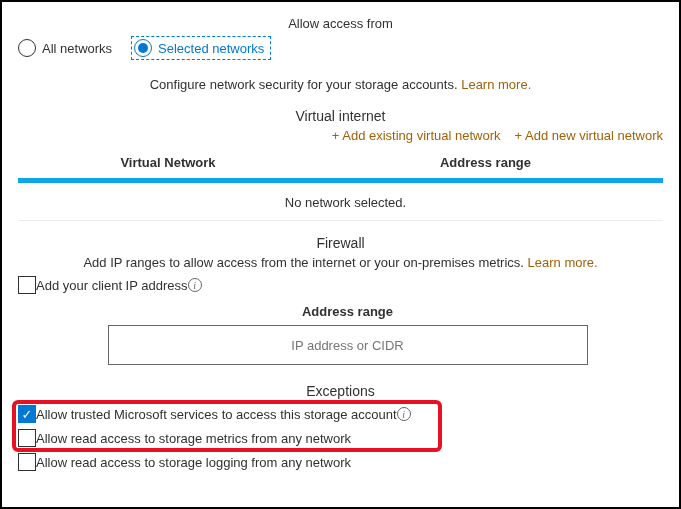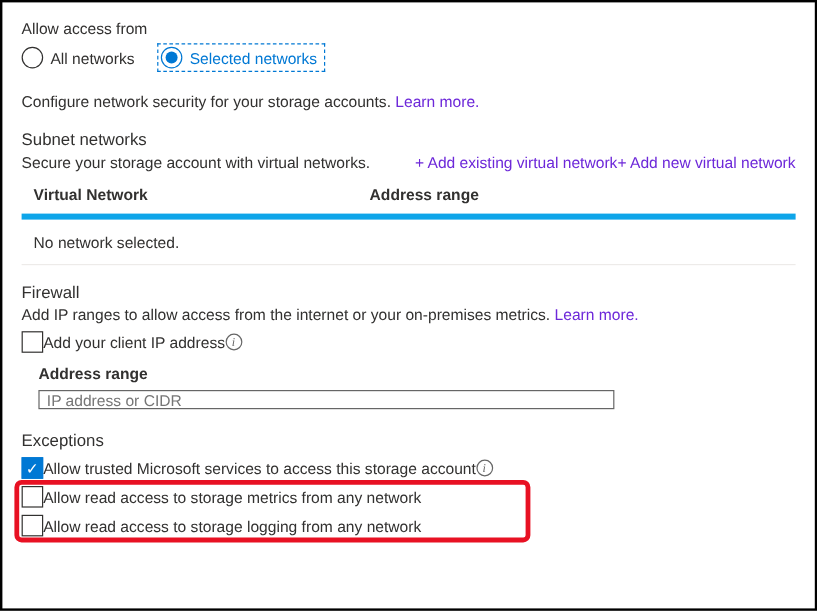--- a/index.html
+++ b/index.html
@@ -1,15 +1,15 @@
 <!DOCTYPE html>
 <html><head>
 <meta charset="utf-8">
 <style>
-  * { box-sizing: border-box; margin: 0; padding: 0; }
+  * { box-sizing: border-box; margin: 0; padding: 0; text-align: center; }
   html, body { width: 681px; height: 509px; }
   body {
     font-family: "Segoe UI", Arial, sans-serif;
     font-size: 13px;
     color: #323130;
     background: #fff;
     border: 2px solid #000;
     padding: 14px 16px 10px 16px;
     position: relative;
   }
@@ -19,25 +19,25 @@
   .radio-item.selected { outline: 1px dashed #0078d4; padding: 2px 6px 2px 2px; }
   .radio-circle {
     width: 18px; height: 18px; border: 1px solid #323130; border-radius: 50%;
     display: flex; align-items: center; justify-content: center; flex-shrink: 0;
     background: #fff;
   }
   .radio-item.selected .radio-circle { border-color: #0078d4; }
   .radio-dot { width: 10px; height: 10px; border-radius: 50%; background: #0078d4; }
   .radio-item.selected .radio-label { color: #0078d4; }
   .desc-line { font-size: 13px; color: #323130; margin-bottom: 16px; }
-  .link { color: #6d28d9; cursor: pointer; }
+  .link { color: #a16207; cursor: pointer; }
   .sub-header { font-size: 14px; color: #323130; margin-bottom: 4px; }
   .vn-row { display: flex; align-items: baseline; gap: 10px; margin-bottom: 4px; }
   .vn-row .desc { flex: 0 0 auto; }
-  .vn-links { display: flex; margin-left: auto; }
+  .vn-links { display: flex; gap: 14px; margin-left: auto; }
   .table-head {
     display: flex; padding: 8px 0 8px 10px;
     font-weight: 700; font-size: 13px;
     border-bottom: 5px solid #0ea5e9;
   }
   .col-vn { flex: 0 0 280px; }
   .col-sub { flex: 0 0 220px; }
   .col-addr { flex: 1; }
   .table-body { padding: 12px 0 10px 10px; color: #323130; border-bottom: 1px solid #edebe9; margin-bottom: 14px; }
   .fw-desc { font-size: 13px; margin-bottom: 6px; }
@@ -49,21 +49,21 @@
   .checkbox.checked { background: #0078d4; border-color: #0078d4; }
   .checkmark { color: #fff; font-size: 13px; line-height: 1; }
   .info-icon {
     width: 14px; height: 14px; border: 1px solid #666; border-radius: 50%;
     display: inline-flex; align-items: center; justify-content: center;
     font-size: 10px; color: #666; font-style: italic; font-family: Georgia, serif;
     cursor: pointer; flex-shrink: 0;
   }
   .input-label { padding-left: 14px; font-weight: 600; font-size: 13px; margin: 10px 0 6px 0; }
   .text-input {
-    margin-left: 14px; width: 480px; height: 16px;
+    margin-left: 14px; width: 480px; height: 40px;
     border: 1px solid #666; padding: 2px 6px; font-size: 13px;
     font-family: inherit; color: #323130;
   }
   .text-input::placeholder { color: #767676; }
   .exceptions { margin-top: 18px; }
   .hl-box {
     position: absolute;
     border: 4px solid #e81123;
     border-radius: 6px;
     pointer-events: none;
@@ -87,23 +87,22 @@
       </span>
     <span class="radio-label">Selected networks</span>
   </div>
 </div>
 
 <div class="desc-line">
   <span>Configure network security for your storage accounts. </span><span class="link">Learn more.</span>
 </div>
 
 
-<div class="sub-header">Subnet networks</div>
+<div class="sub-header">Virtual internet</div>
 <div class="vn-row">
-  <span class="desc">Secure your storage account with virtual networks.</span>
   <div class="vn-links">
     <span class="link">+ Add existing virtual network</span>
     <span class="link">+ Add new virtual network</span>
   </div>
 </div>
 <div class="table-head">
   <div class="col-vn">Virtual Network</div>
   <div class="col-addr">Address range</div>
 </div>
 <div class="table-body">No network selected.</div>

